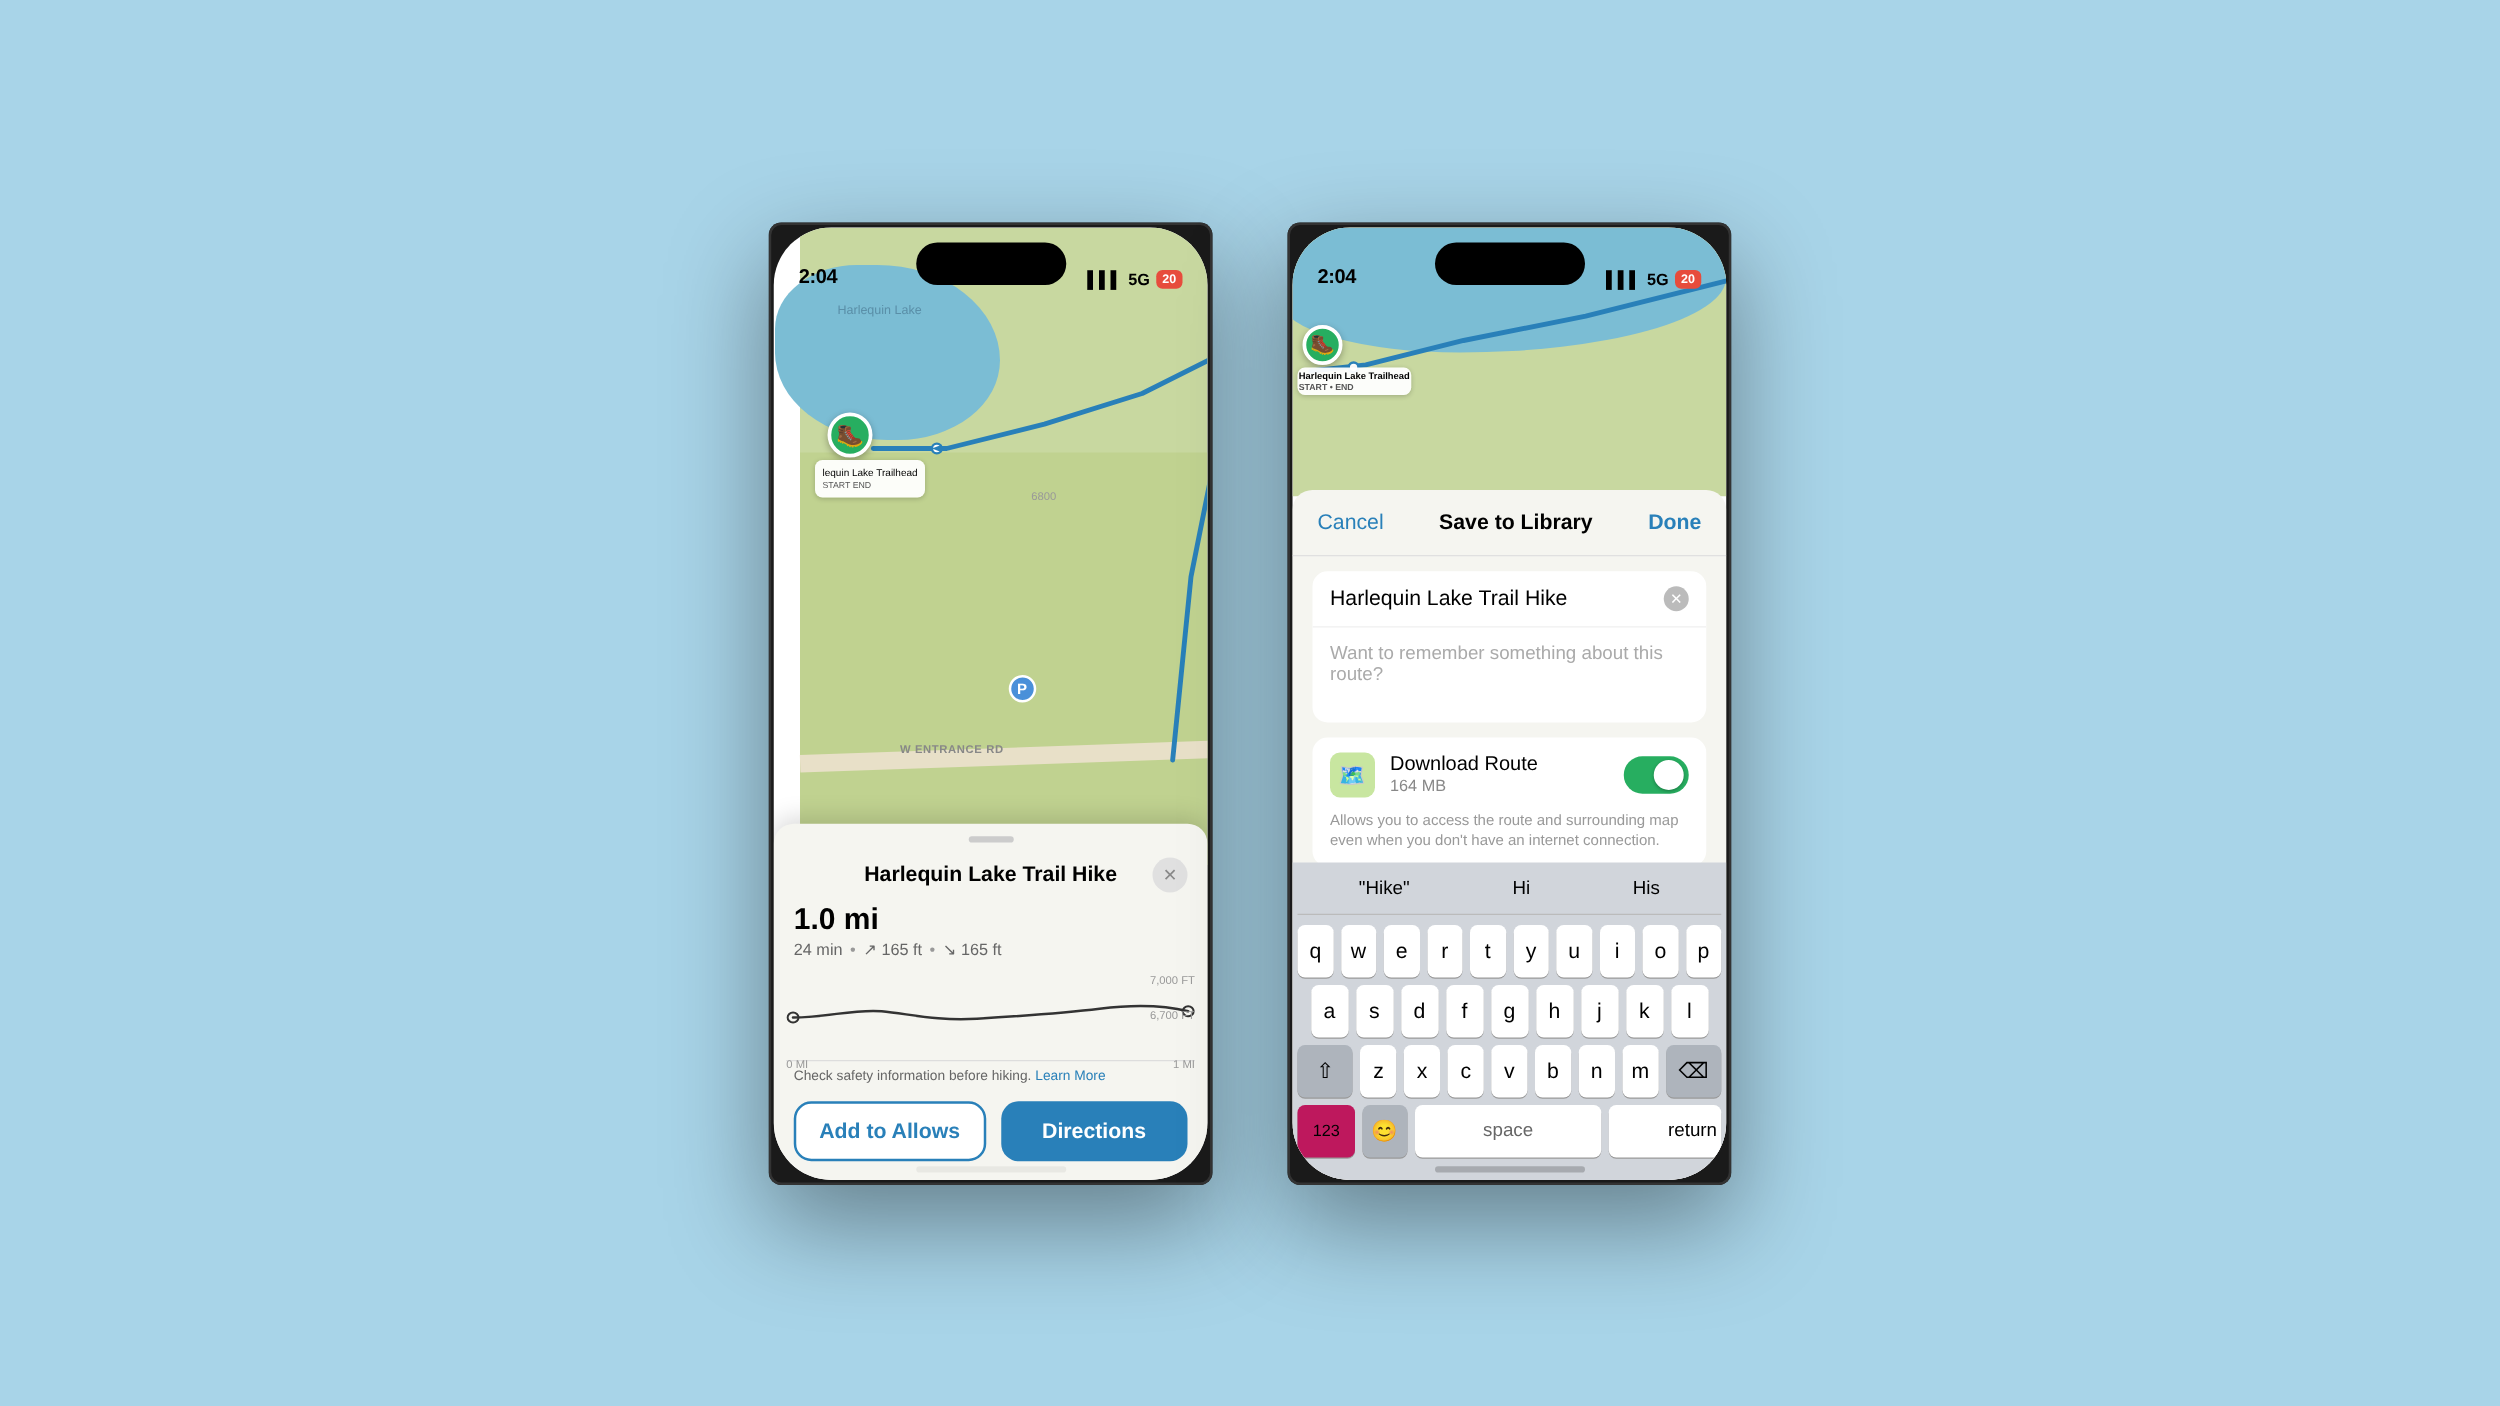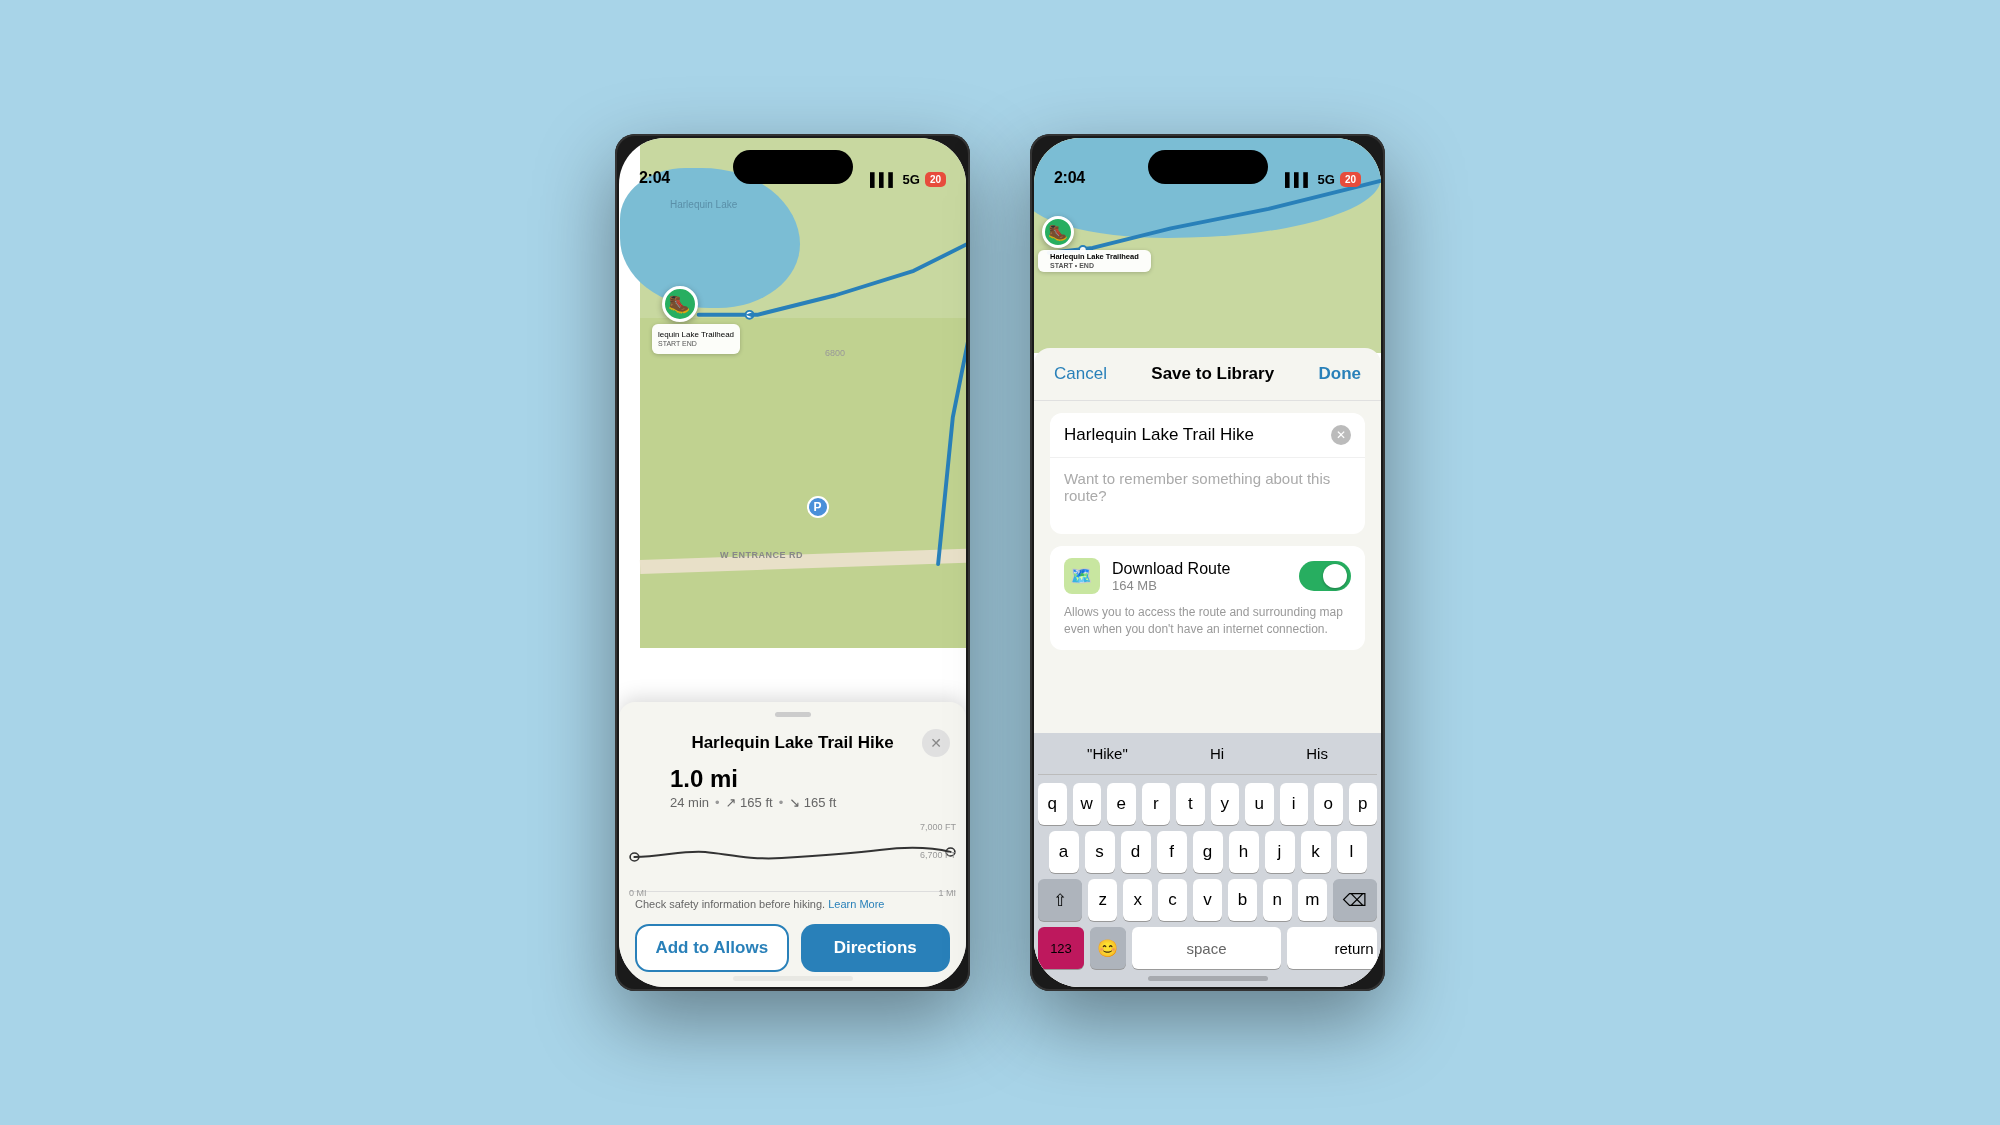--- a/index.html
+++ b/index.html
@@ -12,23 +12,23 @@
       align-items: center;
       justify-content: center;
       gap: 60px;
       font-family: -apple-system, 'SF Pro Display', 'Helvetica Neue', sans-serif;
       overflow: hidden;
     }
 
     
     .phone {
       width: 355px;
-      height: 857px;
+      height: 770px;
       background: #1a1a1a;
-      border-radius: 20px;
+      border-radius: 10px;
       position: relative;
       box-shadow: 0 30px 80px rgba(0,0,0,0.4), inset 0 0 0 2px #333;
       overflow: hidden;
     }
 
     .phone-inner {
       position: absolute;
       top: 4px; left: 4px; right: 4px; bottom: 4px;
       border-radius: 46px;
       overflow: hidden;
@@ -209,21 +209,20 @@
       background: #e0e0e0;
       border-radius: 50%;
       display: flex; align-items: center; justify-content: center;
       font-size: 14px;
       color: #888;
     }
 
     
     .stats-row {
       padding: 0 16px 8px;
-      margin-left: 35px;
     }
 
     .stats-distance {
       font-size: 24px;
       font-weight: 700;
       color: #000;
     }
 
     .stats-details {
       font-size: 13px;
@@ -658,21 +657,21 @@
 
       <svg style="position:absolute;top:0;left:0;width:100%;height:215px;" viewBox="0 0 355 215">
         <path d="M 15 115 L 60 110 L 140 90 L 240 70 L 320 50 L 360 40" fill="none" stroke="#2980b9" stroke-width="4" stroke-linecap="round" stroke-linejoin="round"></path>
         <circle cx="50" cy="112" r="4" fill="white" stroke="#2980b9" stroke-width="2"></circle>
       </svg>
 
       <div style="position:absolute;top:78px;left:8px;">
         <div style="width:32px;height:32px;background:#27ae60;border-radius:50%;border:3px solid #fff;box-shadow:0 2px 6px rgba(0,0,0,0.3);display:flex;align-items:center;justify-content:center;">
           <span style="color:#fff;font-size:16px;">🥾</span>
         </div>
-        <div style="position:absolute;top:34px;left:-4px;background:rgba(255,255,255,0.95);border-radius:6px;padding:2px 12px;font-size:7.5px;font-weight:600;white-space:nowrap;box-shadow:0 1px 4px rgba(0,0,0,0.2);">
+        <div style="position:absolute;top:34px;left:-4px;background:rgba(255,255,255,0.95);border-radius:6px;padding:2px 1px;font-size:7.5px;font-weight:600;white-space:nowrap;box-shadow:0 1px 4px rgba(0,0,0,0.2);">
           <span>Harlequin Lake Trailhead</span><br>
           <span style="font-size:7px;color:#555;">START • END</span>
         </div>
       </div>
     </div>
 
     <div class="save-sheet">
       <div class="save-header">
         <span class="save-cancel">Cancel</span>
         <span class="save-title">Save to Library</span>

